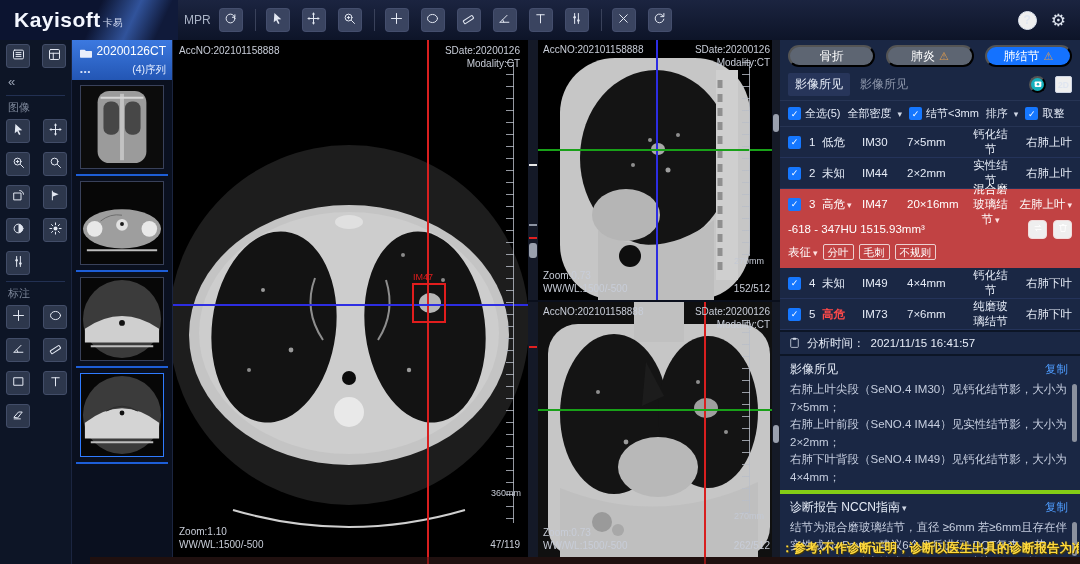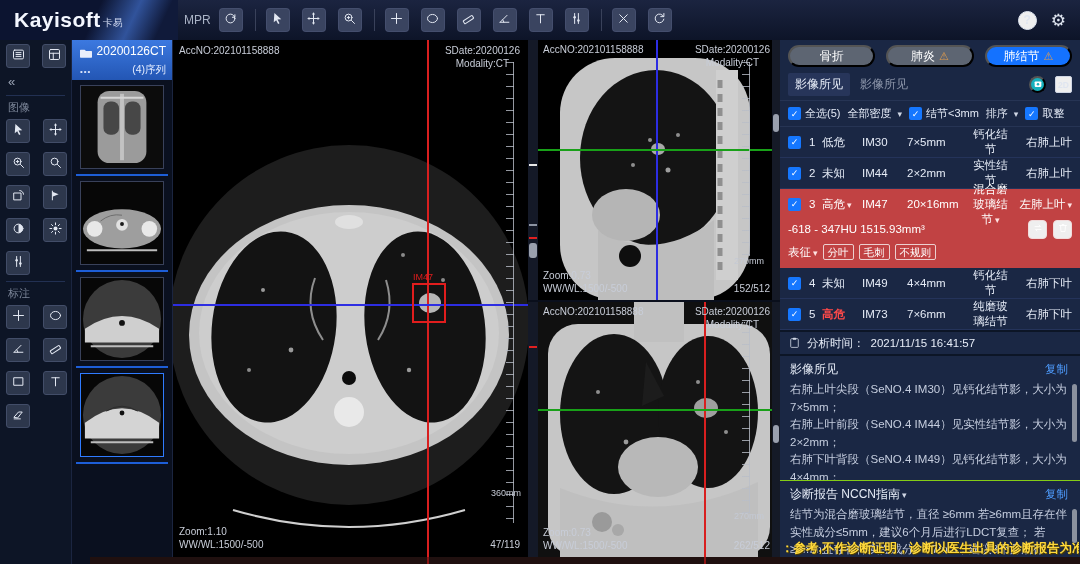--- a/index.html
+++ b/index.html
@@ -44,21 +44,21 @@
   .tlabel{position:absolute;right:4px;bottom:2px;font-size:10px;color:#e8e8e8;text-shadow:0 0 2px #000}
   .tbadge{position:absolute;right:0;top:0;background:#1f6fe0;color:#fff;font-size:9px;padding:1px 4px;border-radius:0 0 0 4px}
   .bluesep{width:92px;height:2px;background:#1d5ed8;margin:5px auto 0}
 
   
   .viewer{position:absolute;background:#000;overflow:hidden}
   #axial{left:173px;top:40px;width:355px;height:517px}
   #sagittal{left:538px;top:40px;width:242px;height:260px}
   #coronal{left:538px;top:302px;width:242px;height:255px}
   .ovl{position:absolute;font-size:10px;color:#c8cdd8;z-index:6;line-height:13px}
-  .ovl.tr{text-align:center}
+  .ovl.tr{text-align:right}
   .vline,.hline{position:absolute;z-index:5}
   .vline{width:2px;top:0;bottom:0}
   .hline{height:2px;left:0;right:0}
   .red{background:#d81f1f}.blue{background:#2d2de2}.green{background:#18a018}
   .detbox{position:absolute;border:2px solid #e11d1d;z-index:6}
   .detlbl{position:absolute;color:#e11d1d;font-size:9px;z-index:6}
   .ruler{position:absolute;width:8px;background:repeating-linear-gradient(to bottom,#b9bec8cc 0 1px,transparent 1px 12px);z-index:5}
   .ruler::after{content:"";position:absolute;right:0;top:0;bottom:0;width:1px;background:#b9bec8cc}
   .rlabel{position:absolute;font-size:9px;color:#c4c9d4;z-index:6}
   .scroll8{position:absolute;right:0;top:0;bottom:0;width:8px;background:#151a27;z-index:7}
@@ -108,21 +108,21 @@
   #analysis{height:26px;display:flex;align-items:center;gap:6px;padding:0 8px;font-size:11.5px;border-top:2px solid #0c1526;border-bottom:2px solid #0c1526;color:#e6ecf7}
   #analysis svg{width:13px;height:13px;stroke:#cfd6e4;stroke-width:1.5;fill:none}
 
   .sect{position:relative;padding:5px 12px 2px 10px}
   #findings{flex:1;overflow:hidden}
   .secthdr{display:flex;align-items:center;margin-bottom:3px}
   .secttitle{font-size:12px;color:#e6ecf7}
   .copylink{margin-left:auto;color:#4f9dff;font-size:11.5px}
   .sectbody{font-size:11.5px;line-height:17.5px;color:#c6cedf}
   .sbar{position:absolute;right:3px;width:5px;border-radius:3px;background:#8b919e}
-  #report{height:84px;border-top:1px solid #84cc16;overflow:hidden}
+  #report{height:74px;border-top:4px solid #84cc16;overflow:hidden}
 
   #marquee{position:absolute;left:781px;top:540px;width:298px;height:17px;overflow:hidden;white-space:nowrap;z-index:25;color:#ffd93b;font-size:12.5px;font-weight:700;text-shadow:1px 1px 0 #4a3a00}
 
   
   .ct{position:absolute;inset:0;z-index:1}
 </style>
 </head>
 <body>
 
 <div id="app">

